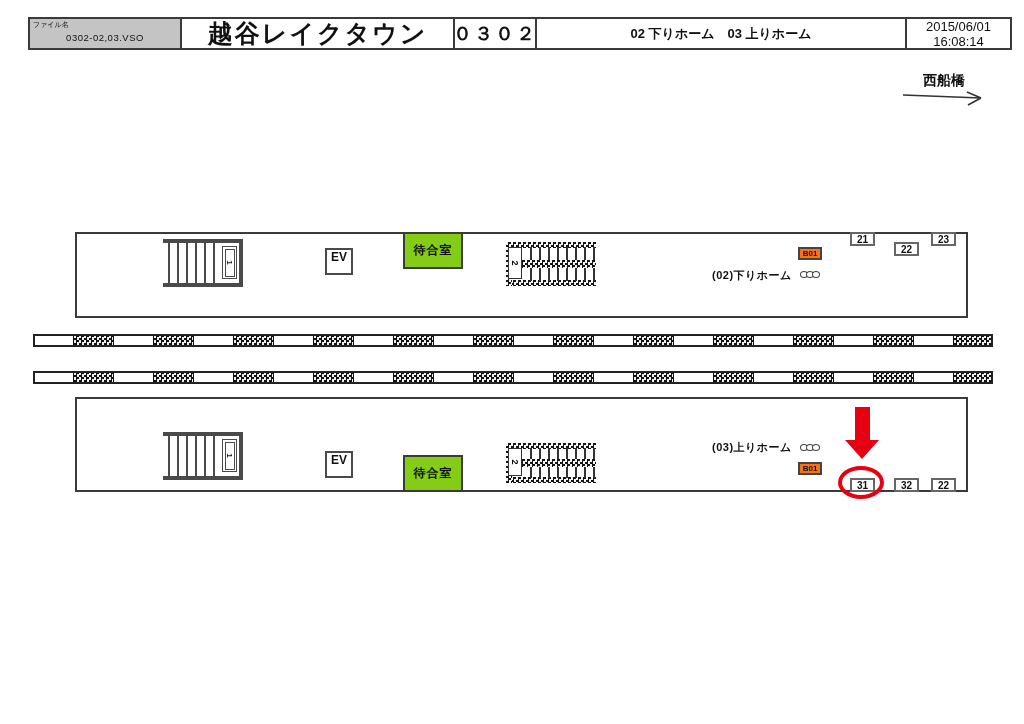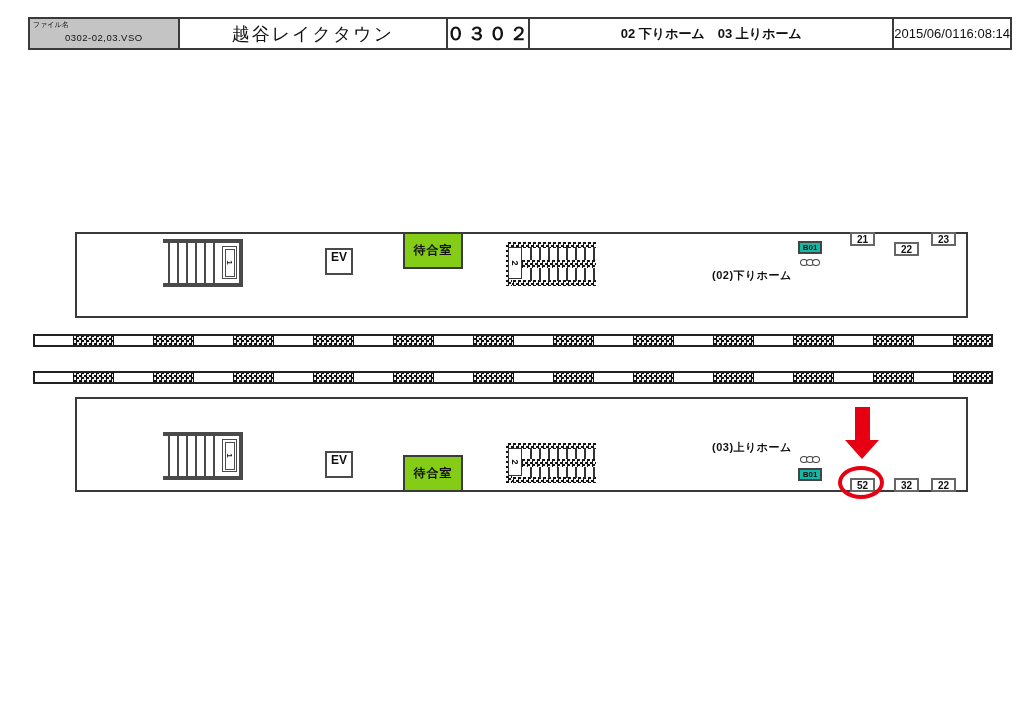--- a/index.html
+++ b/index.html
@@ -10,24 +10,24 @@
 
   
   .titlebar { position:absolute; left:28px; top:17px; width:984px; height:33px;
               display:flex; border:2px solid var(--line); background:#fff; box-sizing:border-box; }
   .cell { box-sizing:border-box; border-right:2px solid var(--line);
           display:flex; align-items:center; justify-content:center; white-space:nowrap; }
   .file-cell { width:152px; background:var(--headerfill); display:block; position:relative; }
   .file-label { position:absolute; left:3px; top:1px; font-size:7px; }
   .file-value { position:absolute; left:0; right:0; top:13px; text-align:center;
                 font-size:9.5px; letter-spacing:.5px; }
-  .station-cell { width:273px; font-size:18px; font-weight:400; letter-spacing:2px; }
+  .station-cell { width:273px; font-size:25px; font-weight:700; letter-spacing:2px; }
   .code-cell { width:82px; font-size:19px; font-weight:700; letter-spacing:2px; }
   .platform-cell { width:370px; font-size:13px; font-weight:700; }
-  .datetime-cell { flex:1; border-right:none; 
+  .datetime-cell { flex:1; border-right:none; flex-direction:column;
                    font-size:13px; line-height:15px; font-weight:500; }
 
   
   .dir { position:absolute; top:72px; width:90px; text-align:center;
          font-size:14px; font-weight:700; white-space:nowrap; }
   .dir-left { left:34px; }
   .dir-right { left:899px; }
   .dir svg { display:block; margin-top:0; }
 
   
@@ -81,21 +81,21 @@
           border:1.5px solid #333; box-sizing:border-box; display:flex; align-items:center;
           justify-content:center; z-index:2; }
   .platform-bottom .hnum { height:28px; }
   .hnum span { transform:rotate(90deg); font-size:9px; font-weight:600; }
 
   
   .b01 { position:absolute; left:720px; width:26px; display:flex; flex-direction:column; align-items:center; }
   .platform-top .b01 { top:2px; }
   .platform-bottom .b01 { bottom:4px; flex-direction:column-reverse; }
   .b01-box { width:22px; height:11px; box-sizing:border-box; border:1px solid #444;
-             box-shadow:0 0 0 1px #444; margin:6px; background:#14b8a6; font-size:8px; font-weight:600;
+             box-shadow:0 0 0 1px #444; margin:12px; background:#f97316; font-size:8px; font-weight:600;
              display:flex; align-items:center; justify-content:center; }
   .dots { display:flex; height:7px; }
   .dots i { width:8px; height:7px; border:1.5px solid #444; border-radius:50%;
             background:#fff; box-sizing:border-box; margin:0 -1px; }
 
   
   .posbox { position:absolute; width:25px; height:14px; border:2px solid #666; box-sizing:border-box;
             background:#fff; display:flex; align-items:center; justify-content:center;
             font-size:10px; font-weight:600; z-index:2; }
   .platform-top .posbox { top:-2px; }
@@ -133,20 +133,26 @@
     </div>
     <div class="cell station-cell">越谷レイクタウン</div>
     <div class="cell code-cell">０３０２</div>
     <div class="cell platform-cell">02 下りホーム　03 上りホーム</div>
     <div class="cell datetime-cell">
       <div>2015/06/01</div>
       <div>16:08:14</div>
     </div>
   </div>
 
+  <div class="dir dir-right">
+    <span>西船橋</span>
+    <svg width="90" height="17" viewBox="0 0 90 17">
+      <path d="M4 5 L82 8 M82 8 L68 2 M82 8 L69 15" stroke="#333" stroke-width="1.6" fill="none"></path>
+    </svg>
+  </div>
 
   <div class="platform platform-top">
     <div class="stairs">
       <div class="treads"></div>
       <div class="esc">
         <span>1</span>
       </div>
     </div>
     <div class="ev">
       <span>EV</span>
@@ -232,21 +238,21 @@
     </div>
     <div class="plabel">(03)上りホーム</div>
     <div class="b01">
       <div class="b01-box">B01</div>
       <div class="dots">
           <i></i>
           <i></i>
           <i></i>
         </div>
     </div>
-    <div class="posbox pos-0">52</div>
+    <div class="posbox pos-0">31</div>
     <div class="posbox pos-1">32</div>
     <div class="posbox pos-2">22</div>
   </div>
 
   <div class="arrow-shaft"></div>
   <div class="arrow-head"></div>
   <div class="highlight-ellipse"></div>
 
 </div>
 

